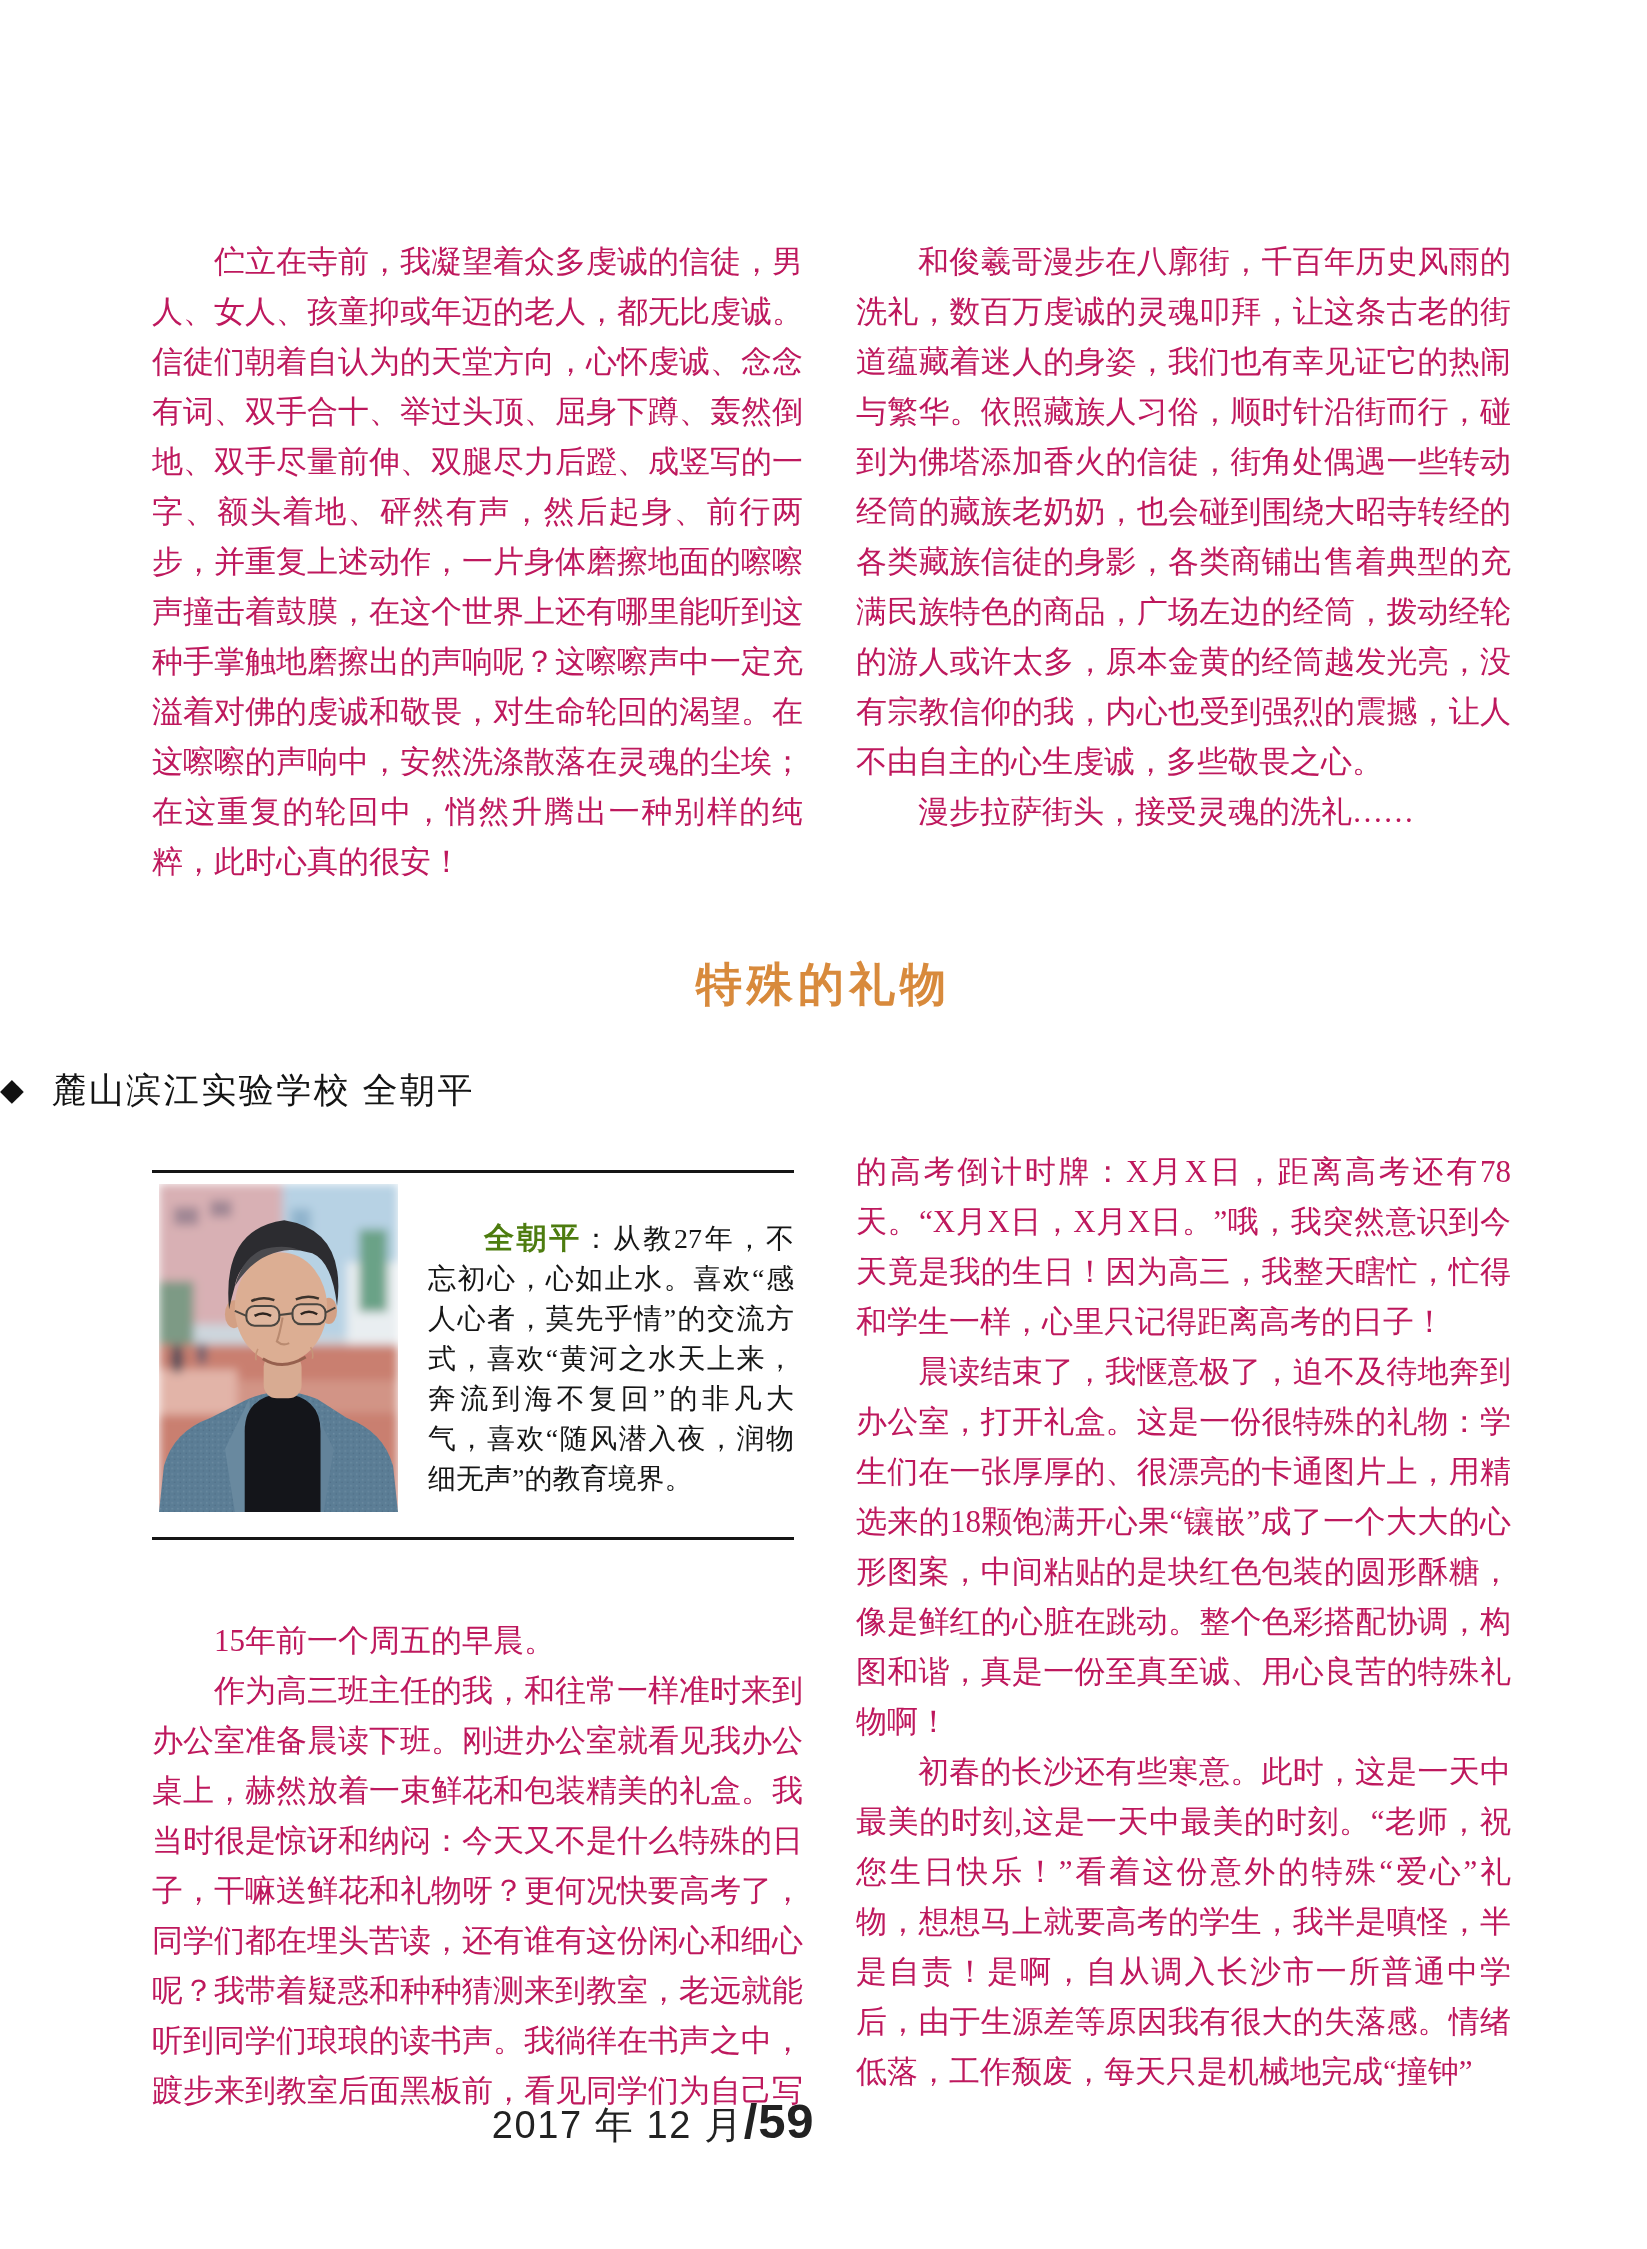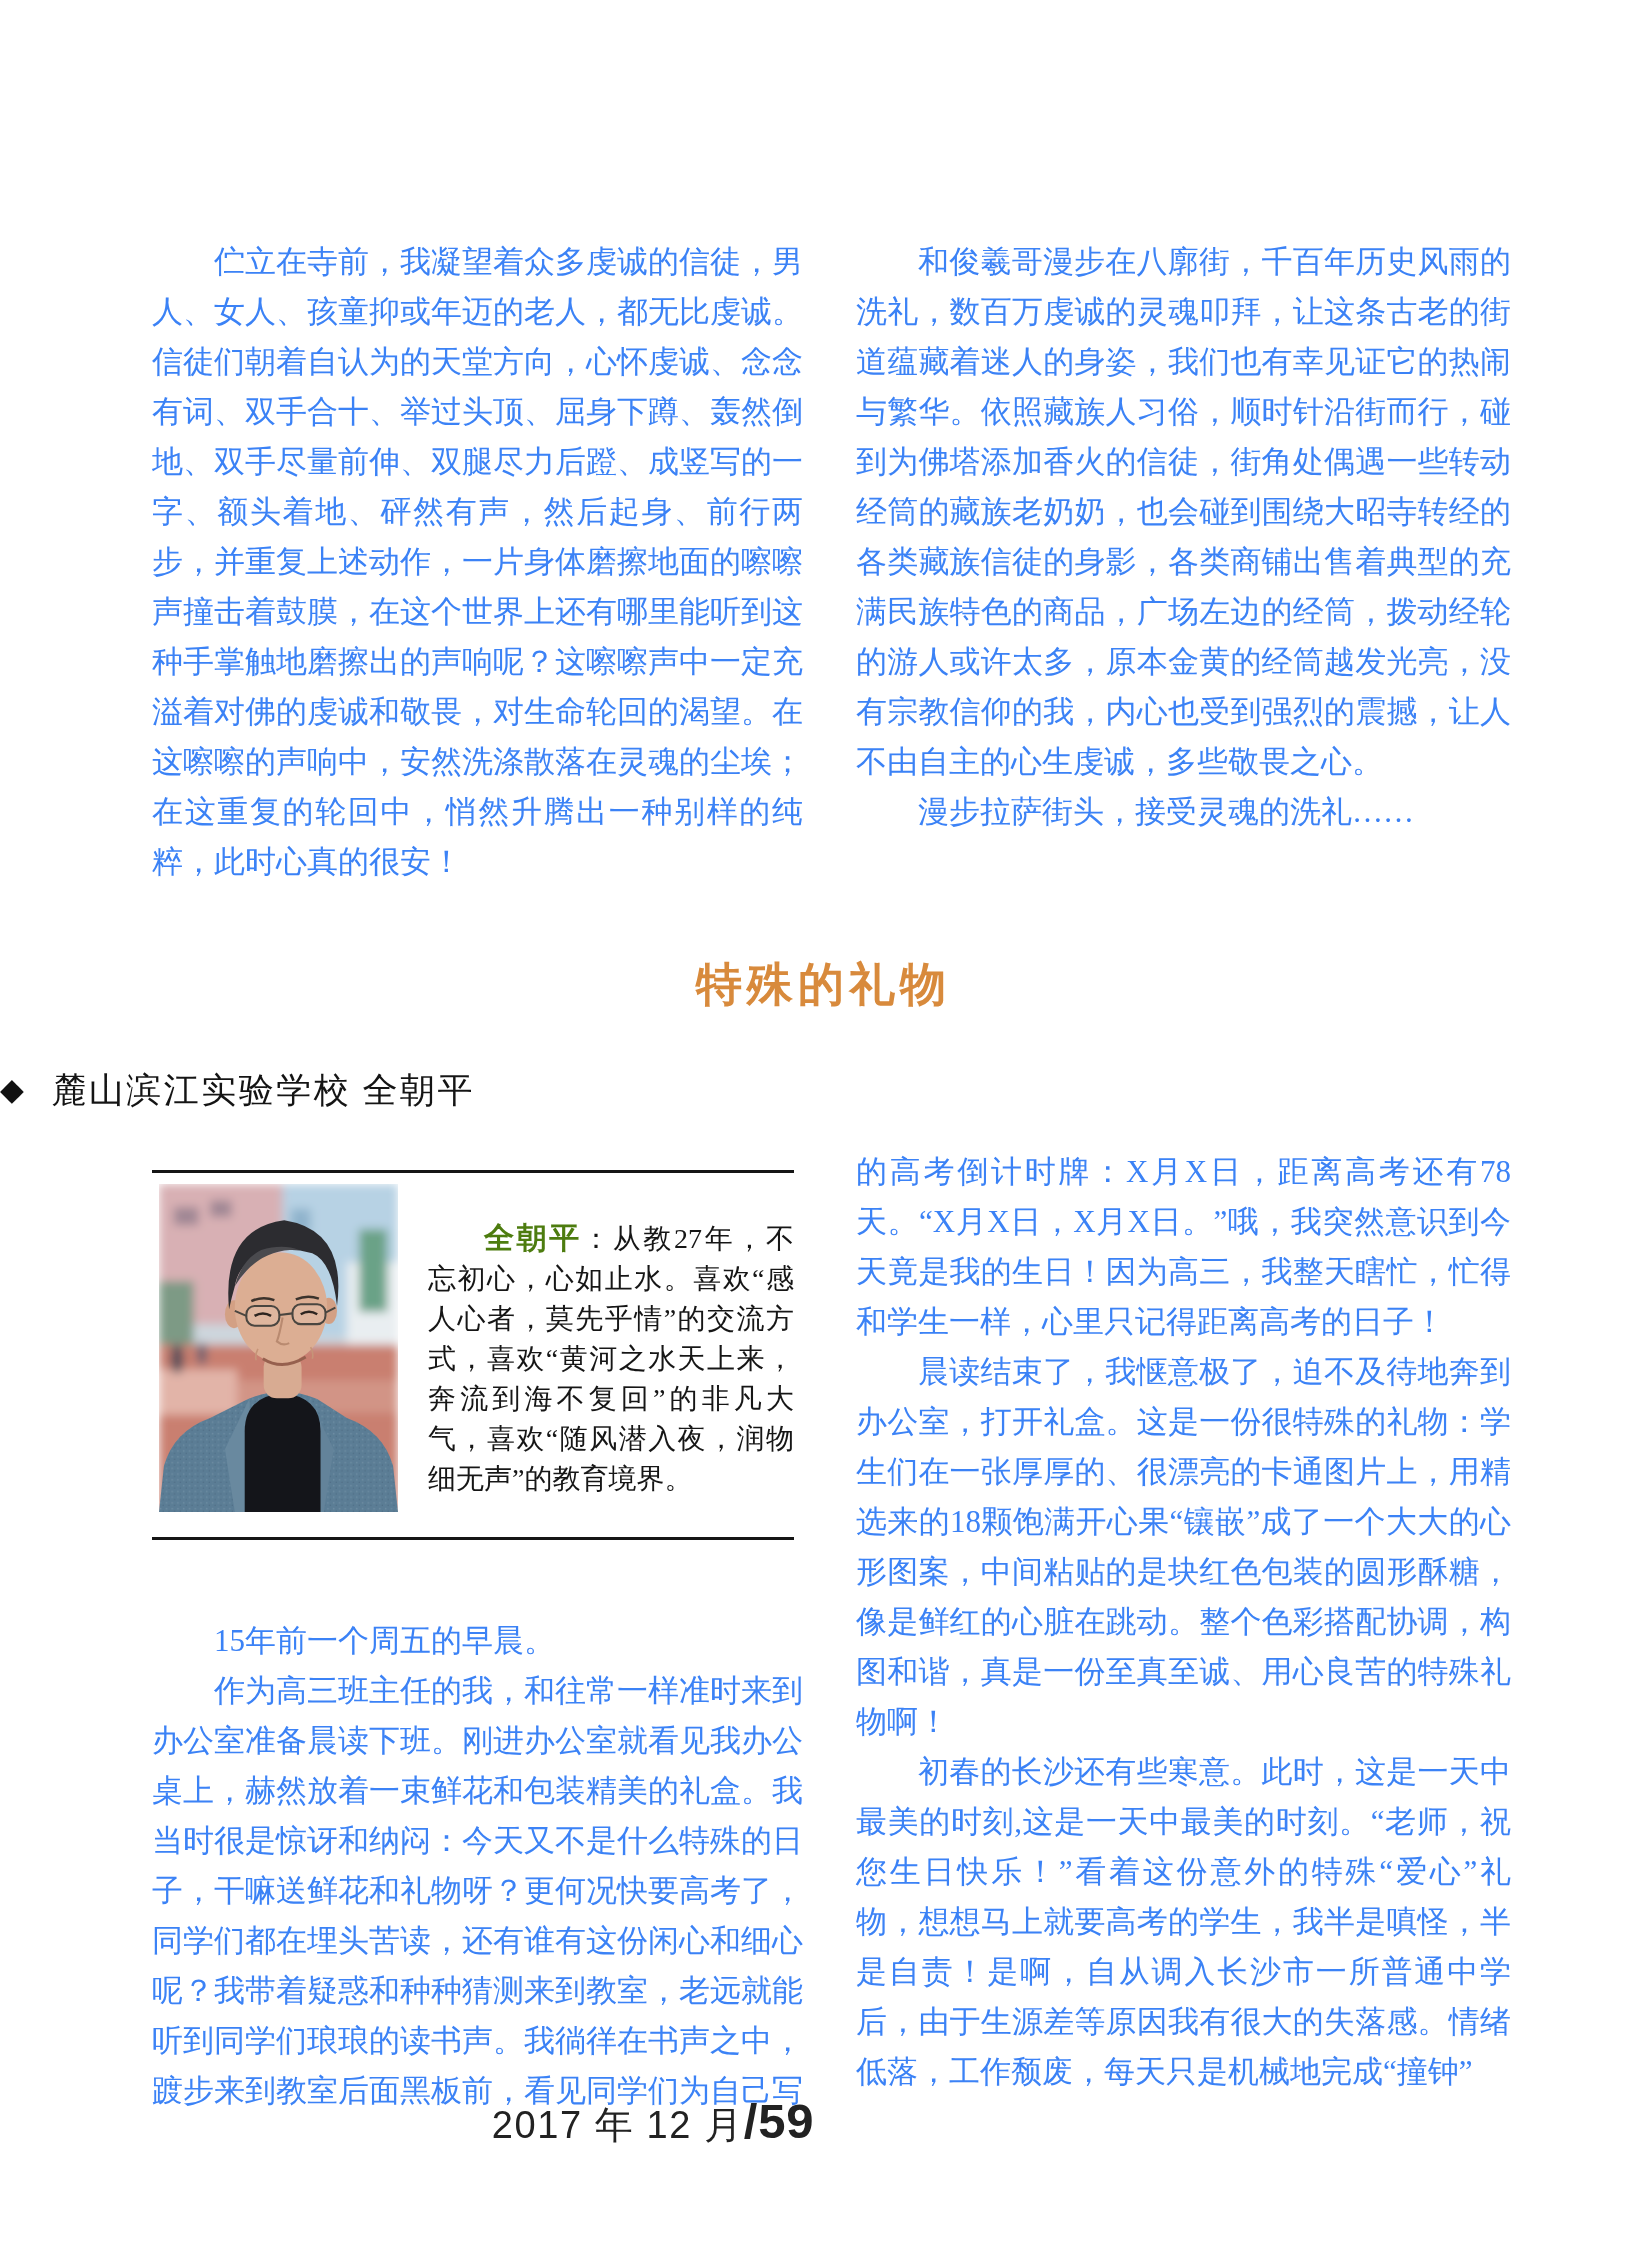--- a/index.html
+++ b/index.html
@@ -14,21 +14,21 @@
   
   .header{
     position:absolute;top:147px;right:136px;
     font-family:"Liberation Sans", sans-serif;
     font-weight:bold;font-size:28px;letter-spacing:0.8px;color:#111;
   }
   
   .col{
     position:absolute;
     font-size:31px;line-height:50px;
-    text-align:justify;color:#3b82f6;
+    text-align:justify;color:#be185d;
   }
   .col p{margin:0;text-indent:2em;}
   .col p.no-indent{text-indent:0;}
   #top-left{left:152px;top:237px;width:651px;height:667px;}
   #top-right{left:856px;top:237px;width:655px;height:667px;}
   #bot-left{left:152px;top:1616px;width:651px;height:534px;}
   #bot-right{left:856px;top:1147px;width:655px;height:976px;}
   
   .title{
     position:absolute;left:0;top:954px;width:1647px;

